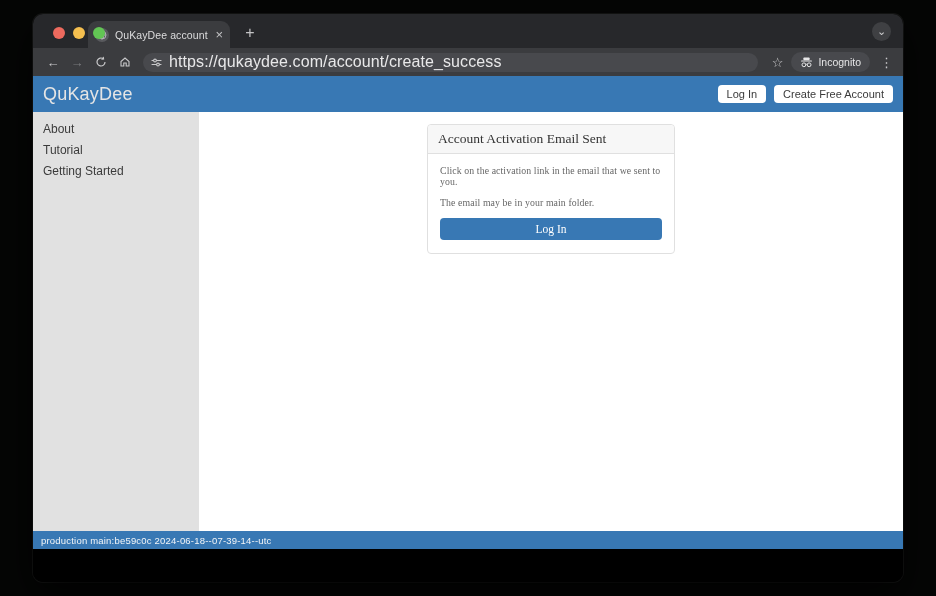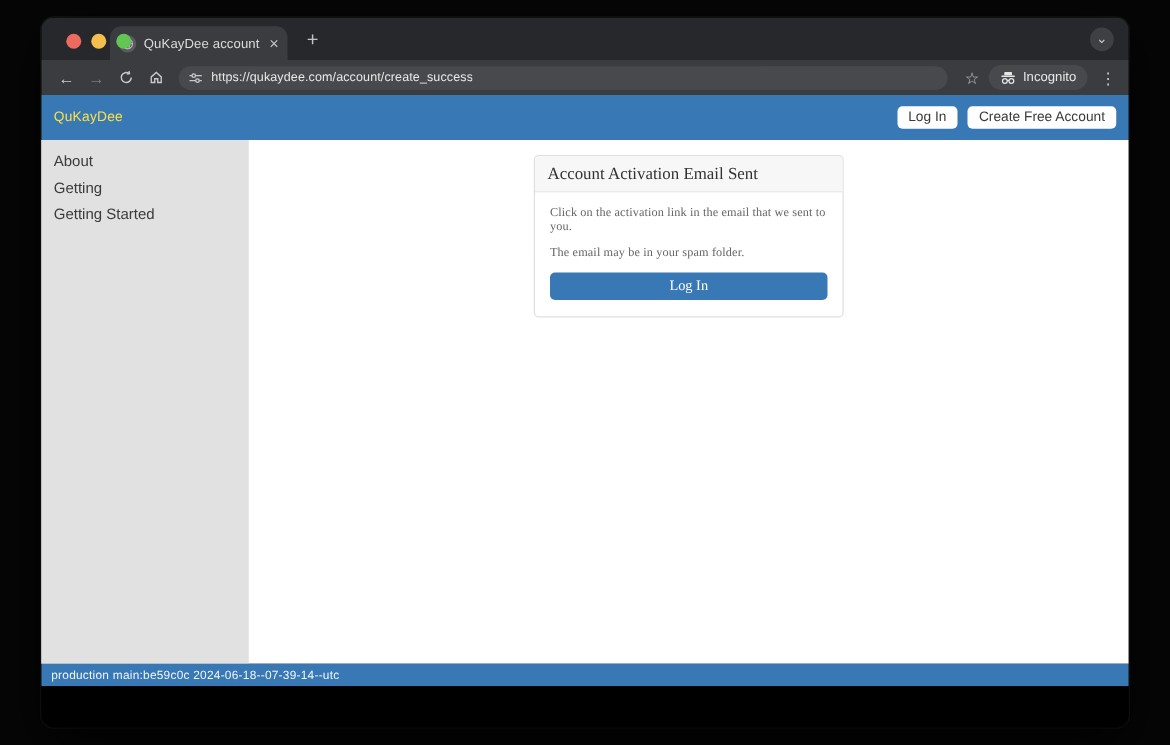--- a/index.html
+++ b/index.html
@@ -64,35 +64,35 @@
   .nav-ico.disabled { color:#7a7b7e; }
   .nav-ico svg { display:block; }
   .omnibox {
     flex:1 1 auto; height:19px; margin:0 6px 0 4px;
     background:#48494d; border-radius:10px;
     display:flex; align-items:center; padding:0 8px; gap:7px;
     min-width:0;
   }
   .omni-ico { color:#c9c9cb; display:flex; align-items:center; flex:0 0 auto; }
   .url-text {
-    color:#e8e8e9; font-size:10px; white-space:nowrap; overflow:hidden; letter-spacing:.1px;
+    color:#e8e8e9; font-size:16px; white-space:nowrap; overflow:hidden; letter-spacing:.1px;
   }
   .star { color:#c9c9cb; font-size:13px; margin:0 4px; flex:0 0 auto; }
   .incog-pill {
     flex:0 0 auto; height:20px; background:#48494d; border-radius:10px;
     display:flex; align-items:center; gap:5px; padding:0 9px;
     color:#e6e6e7; font-size:10.5px;
   }
   .menu-dots { color:#c9c9cb; font-size:13px; margin-left:6px; flex:0 0 auto; letter-spacing:0; }
   
   .site-header {
     height:36px; background:#3878b4; flex:0 0 auto;
     display:flex; align-items:center; padding:0 10px;
   }
-  .brand { color:#fde047; font-size:11px; letter-spacing:.2px; }
+  .brand { color:#e5e5e5; font-size:18px; letter-spacing:.2px; }
   .header-actions { margin-left:auto; display:flex; gap:8px; }
   .hdr-btn {
     background:#fff; color:#3a3a3a; border:none; border-radius:4px;
     font-size:11px; padding:3px 9px; font-family:inherit; cursor:pointer;
     height:18px; line-height:12px;
   }
   
   .content { flex:0 0 auto; height:419px; display:flex; background:#fff; }
   .sidebar { width:166px; background:#e1e1e1; padding:11px 0 0 10px; flex:0 0 auto; }
   .side-item { color:#3b3b3b; font-size:12px; margin-bottom:9px; line-height:12px; cursor:pointer; }
@@ -191,29 +191,29 @@
     <span class="brand">QuKayDee</span>
     <div class="header-actions">
       <button class="hdr-btn">Log In</button>
       <button class="hdr-btn">Create Free Account</button>
     </div>
   </div>
 
   <div class="content">
     <div class="sidebar">
       <div class="side-item">About</div>
-      <div class="side-item">Getting</div>
+      <div class="side-item">Tutorial</div>
       <div class="side-item">Getting Started</div>
     </div>
     <div class="main">
       <div class="card">
         <div class="card-header">Account Activation Email Sent</div>
         <div class="card-body">
           <div class="card-line">Click on the activation link in the email that we sent to you.</div>
-          <div class="card-line">The email may be in your spam folder.</div>
+          <div class="card-line">The email may be in your main folder.</div>
           <button class="card-btn">Log In</button>
         </div>
       </div>
     </div>
   </div>
 
   <div class="site-footer">
     <span class="footer-text">production main:be59c0c 2024-06-18--07-39-14--utc</span>
   </div>
   <div class="bottom-filler"></div>

